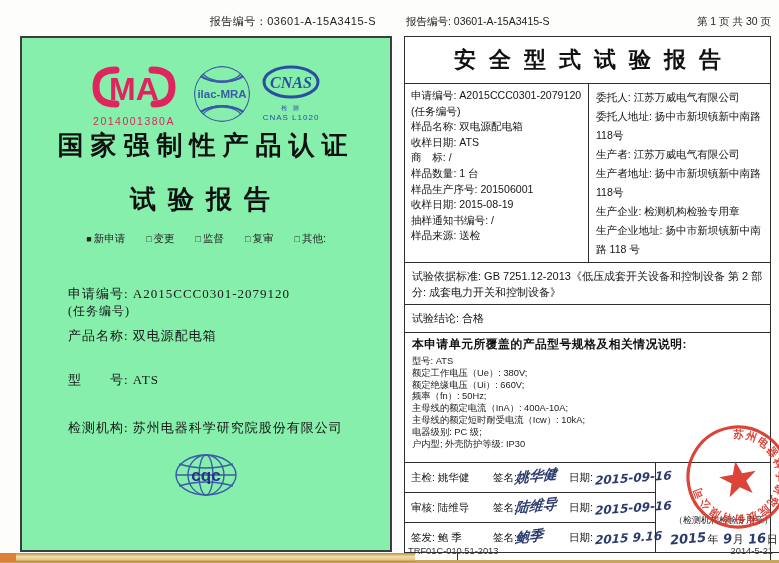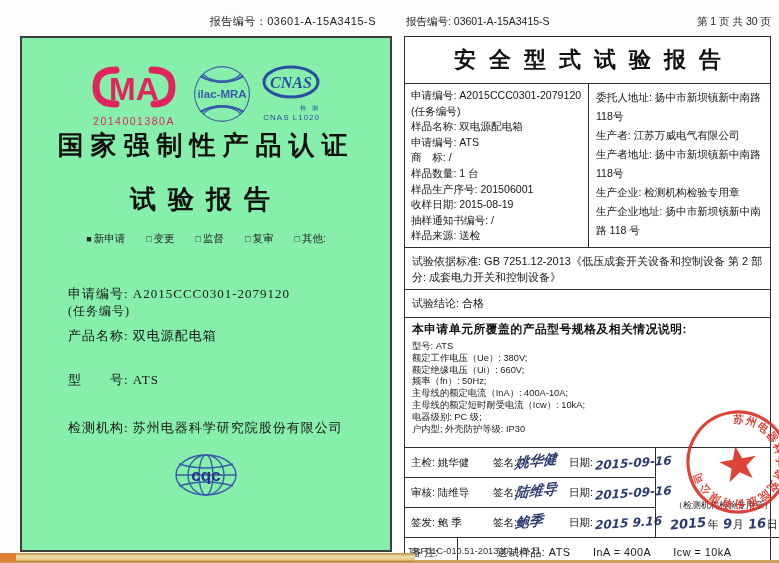--- a/index.html
+++ b/index.html
@@ -8,21 +8,21 @@
     background:#fdfdfc;color:#1c1c1c;
     font-family:"Liberation Sans","DejaVu Sans",sans-serif;
   }
   
   .l-page{position:absolute;left:0;top:0;width:398px;height:563px;}
   .l-report{position:absolute;top:14px;right:22px;font-size:11px;letter-spacing:.5px;color:#222;}
   .l-box{position:absolute;left:20px;top:36px;width:368px;height:512px;border:2px solid #3d3d3d;background:#86efac;}
   .logo-row{position:absolute;top:26px;left:0;width:100%;display:flex;justify-content:center;align-items:flex-start;gap:10px;}
   .cma-block{text-align:center;margin-right:6px;}
   .cma-number{font-size:10.5px;color:#e0245e;letter-spacing:1.5px;margin-top:1px;}
-  .cnas-block{text-align:right;}
+  .cnas-block{text-align:center;}
   .cnas-sub{font-size:6px;color:#2b4fa0;letter-spacing:2px;margin-top:0px;}
   .cnas-code{font-size:8px;color:#2b4fa0;letter-spacing:1px;}
   .l-title1{position:absolute;top:90px;width:100%;text-align:center;
     font-family:"Liberation Serif","DejaVu Serif",serif;font-weight:600;
     font-size:26px;letter-spacing:7px;color:#111;}
   .l-title2{position:absolute;top:144px;width:100%;text-align:center;
     font-family:"Liberation Serif","DejaVu Serif",serif;font-weight:600;
     font-size:26px;letter-spacing:12px;color:#111;}
   .l-checks{position:absolute;top:194px;width:100%;display:flex;justify-content:center;gap:21px;font-size:10.5px;color:#222;}
   .l-checks .bx{margin-right:2px;font-size:9px;}
@@ -57,21 +57,21 @@
   .hand-sig{font-size:14px;transform:rotate(-6deg) skewX(-10deg);margin:0 2px 4px -2px;width:52px;flex:none;white-space:nowrap;overflow:visible;}
   .hand-date{font-size:12px;transform:rotate(-4deg) skewX(-6deg);margin-left:2px;white-space:nowrap;}
   .r-stamp-cell{width:136px;flex:none;border-left:1.5px solid #2e2e2e;border-bottom:1.5px solid #2e2e2e;position:relative;}
   .stamp-caption{position:absolute;bottom:25px;left:0;right:0;text-align:center;font-size:9px;color:#1a1a1a;z-index:1;}
   .stamp-date{position:absolute;bottom:5px;left:0;right:0;text-align:center;font-size:11px;color:#1a1a1a;z-index:1;}
   .stamp-date .hand{font-size:13px;transform:rotate(-5deg);margin:0 1px;}
   .stamp-svg{position:absolute;top:-40px;right:0px;z-index:2;opacity:.9;transform:rotate(-10deg);pointer-events:none;}
   .r-remark{display:flex;height:29px;}
   .r-remark-label{width:46px;flex:none;border-right:1.5px solid #2e2e2e;display:flex;align-items:center;padding-left:6px;font-size:10.5px;color:#151515;}
   .r-remark-value{flex:1;display:flex;align-items:center;justify-content:center;font-size:10.8px;color:#151515;letter-spacing:.5px;}
-  .r-footer{position:absolute;top:546px;left:8px;right:6px;display:flex;justify-content:flex-start;font-size:9.3px;color:#333;}
+  .r-footer{position:absolute;top:546px;left:8px;right:6px;display:flex;justify-content:space-between;font-size:9.3px;color:#333;}
   
   .strip-line{position:absolute;bottom:0;left:0;width:100%;height:3px;background:#caa45c;}
   .strip-left{position:absolute;bottom:1px;left:0;width:415px;height:9px;
     background:linear-gradient(#b99043,#f0ddad 40%,#e6c87f 75%,#a87f33);}
   .strip-accent{position:absolute;bottom:1px;left:0;width:16px;height:9px;background:#dd7f35;}
 </style>
 </head>
 <body>
 
 <div class="l-page">
@@ -162,29 +162,30 @@
   </div>
 
   <div class="r-table">
     <div class="r-title">安全型式试验报告</div>
 
     <div class="r-info">
       <div class="r-info-left">
         <div>申请编号: A2015CCC0301-2079120</div>
         <div>(任务编号)</div>
         <div>样品名称: 双电源配电箱</div>
-        <div>申请编号: ATS</div>
+        <div>收样日期: ATS</div>
         <div>商　标: /</div>
         <div>样品数量: 1 台</div>
         <div>样品生产序号: 201506001</div>
         <div>收样日期: 2015-08-19</div>
         <div>抽样通知书编号: /</div>
         <div>样品来源: 送检</div>
       </div>
       <div class="r-info-right">
+        <div>委托人: 江苏万威电气有限公司</div>
         <div>委托人地址: 扬中市新坝镇新中南路 118号</div>
         <div>生产者: 江苏万威电气有限公司</div>
         <div>生产者地址: 扬中市新坝镇新中南路 118号</div>
         <div>生产企业: 检测机构检验专用章</div>
         <div>生产企业地址: 扬中市新坝镇新中南路 118 号</div>
       </div>
     </div>
 
     <div class="r-standard">试验依据标准: GB 7251.12-2013《低压成套开关设备和控制设备 第 2 部分: 成套电力开关和控制设备》</div>
     <div class="r-conclusion">试验结论: 合格</div>

